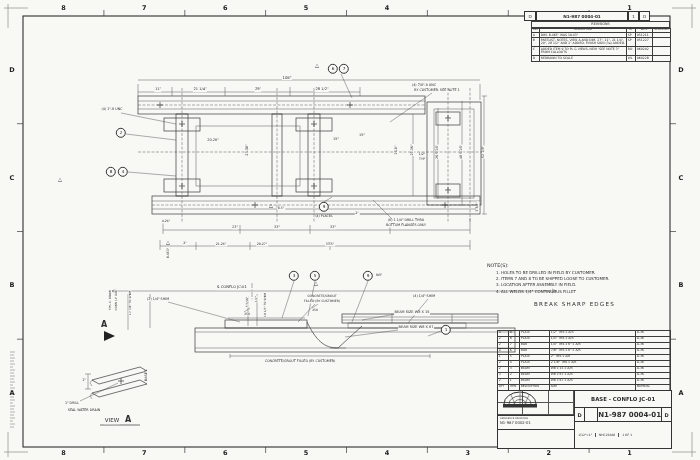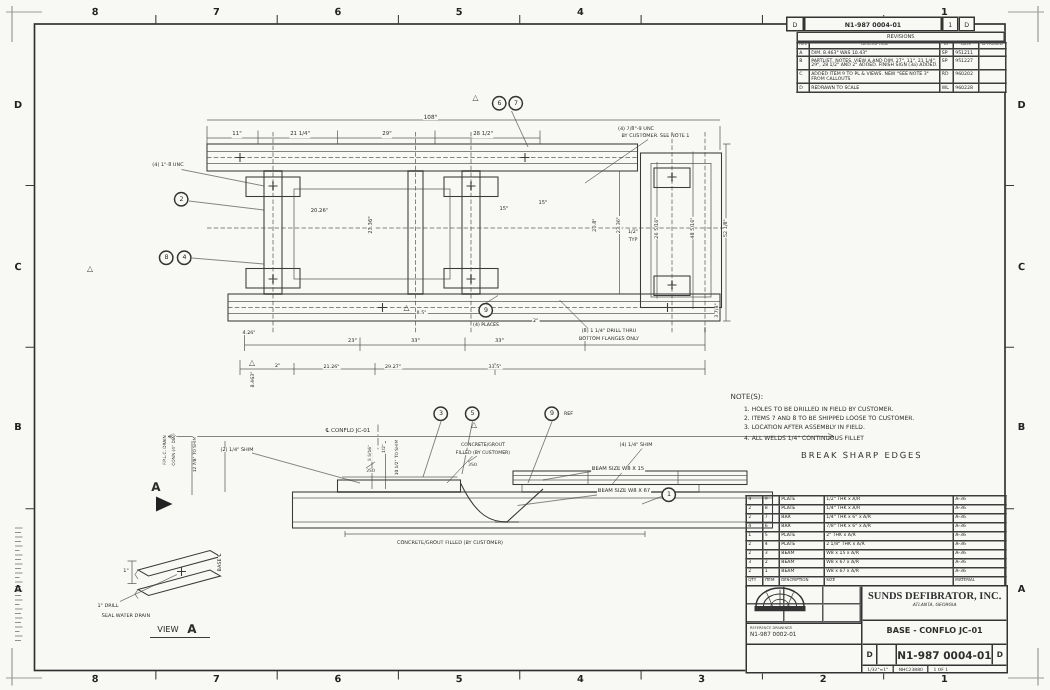--- a/index.html
+++ b/index.html
@@ -315,24 +315,20 @@
         <svg width="44" height="18" viewBox="0 0 44 18">
           <path d="M6,13 A16,12 0 0 1 38,13" fill="none" stroke="#333" stroke-width="1"></path>
           <path d="M11,13 A11,8 0 0 1 33,13" fill="none" stroke="#333" stroke-width=".7"></path>
           <path d="M16,13 A6,4.5 0 0 1 28,13" fill="none" stroke="#333" stroke-width=".6"></path>
           <path d="M22,2 V13 M13,4 L17,13 M31,4 L27,13" stroke="#333" stroke-width=".5"></path>
           <rect x="5" y="13" width="34" height="3.5" fill="#333"></rect>
         </svg>
       </div>
     </div>
     <div id="tb-right">
-      <div id="tb-co">
-        <div class="nm">SUNDS DEFIBRATOR, INC.</div>
-        <div class="city">ATLANTA, GEORGIA</div>
-      </div>
       <div id="tb-title">BASE - CONFLO JC-01</div>
       <div id="tb-num">
         <div class="sz">D</div>
         <div class="cage"></div>
         <div class="no">N1-987 0004-01</div>
         <div class="rv">D</div>
       </div>
       <div id="tb-scale">
         <div>1/32"=1"</div>
         <div>NHC23880</div>

